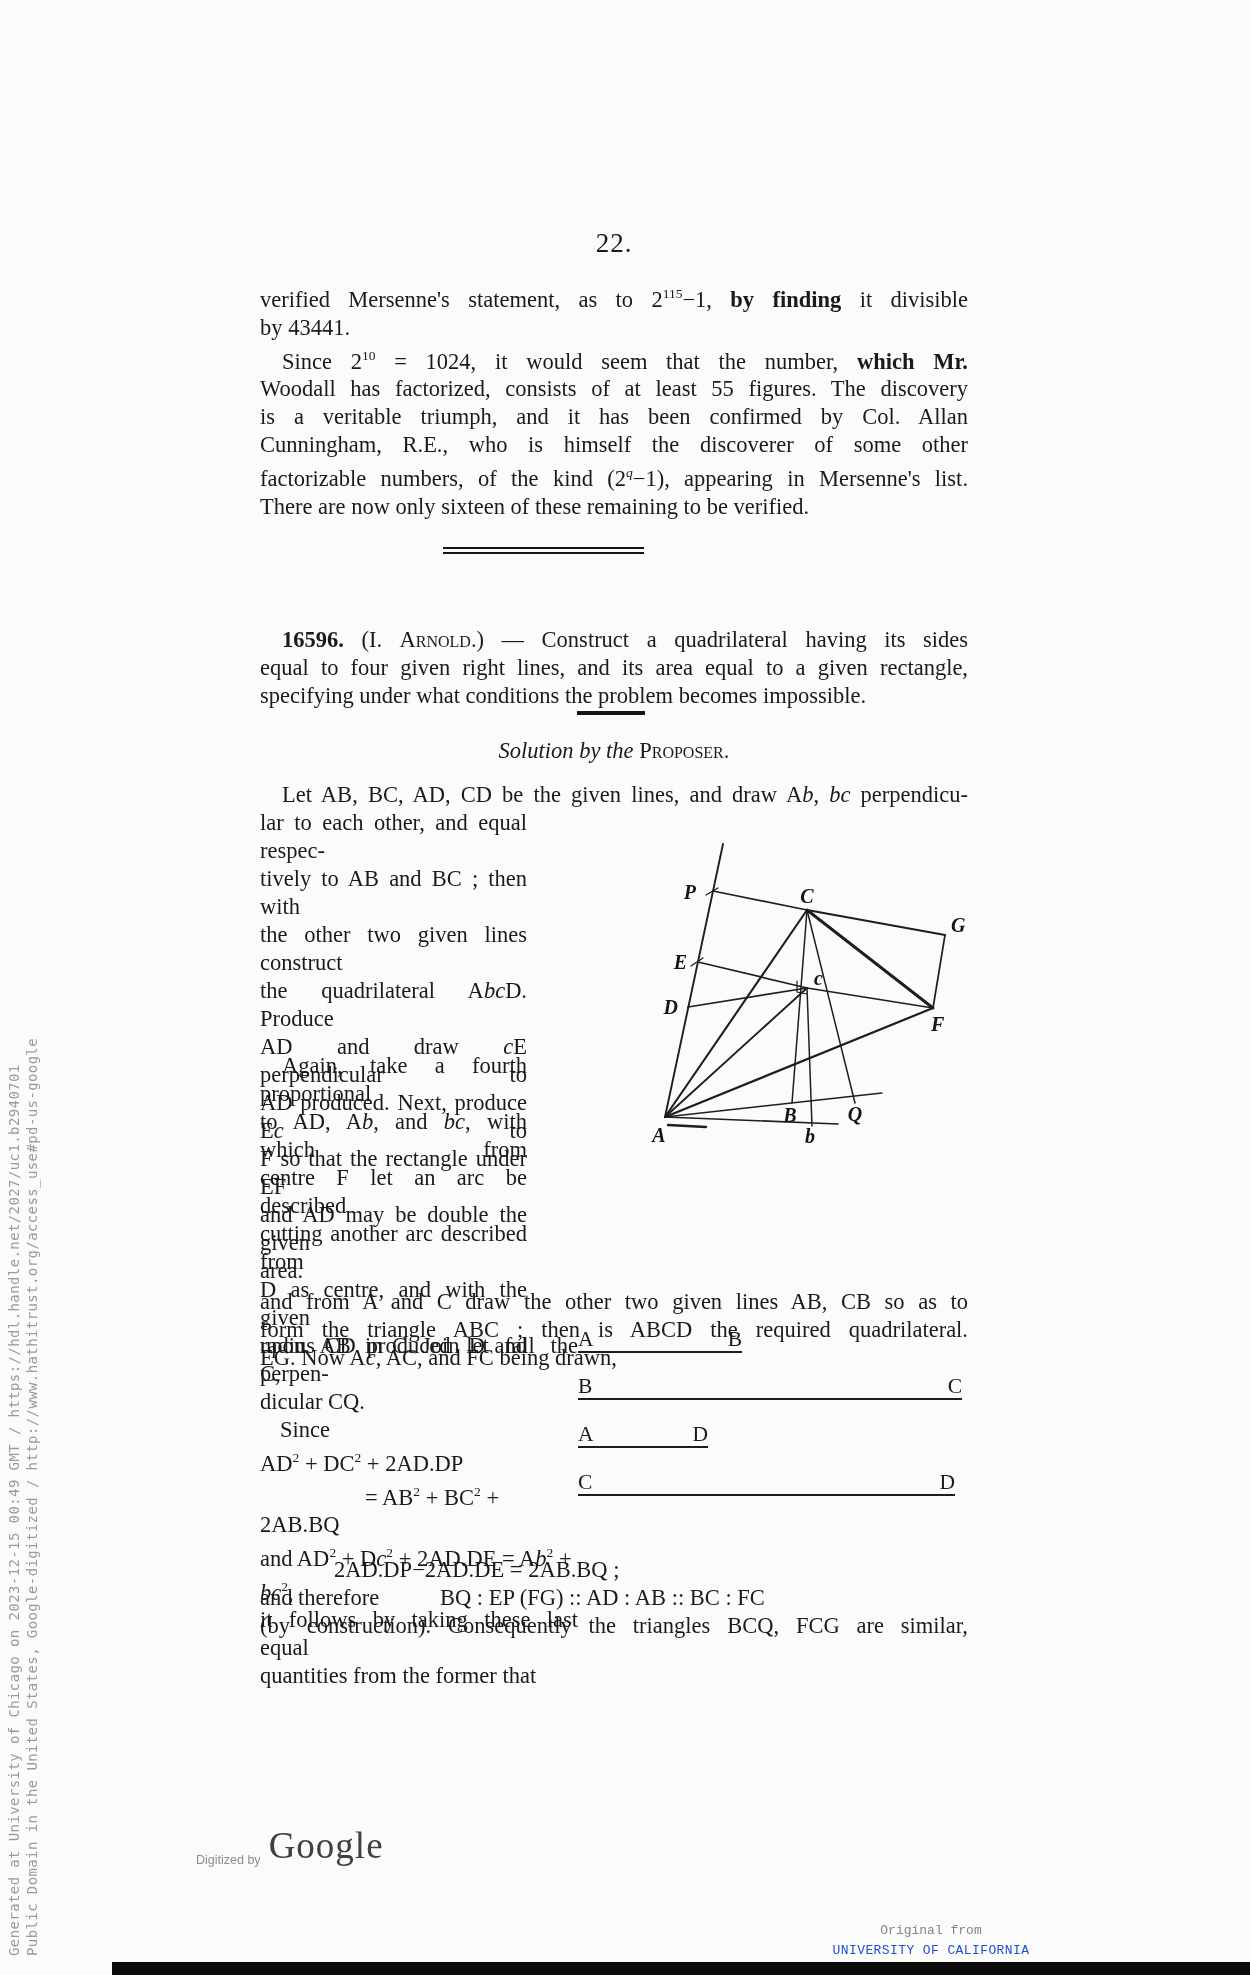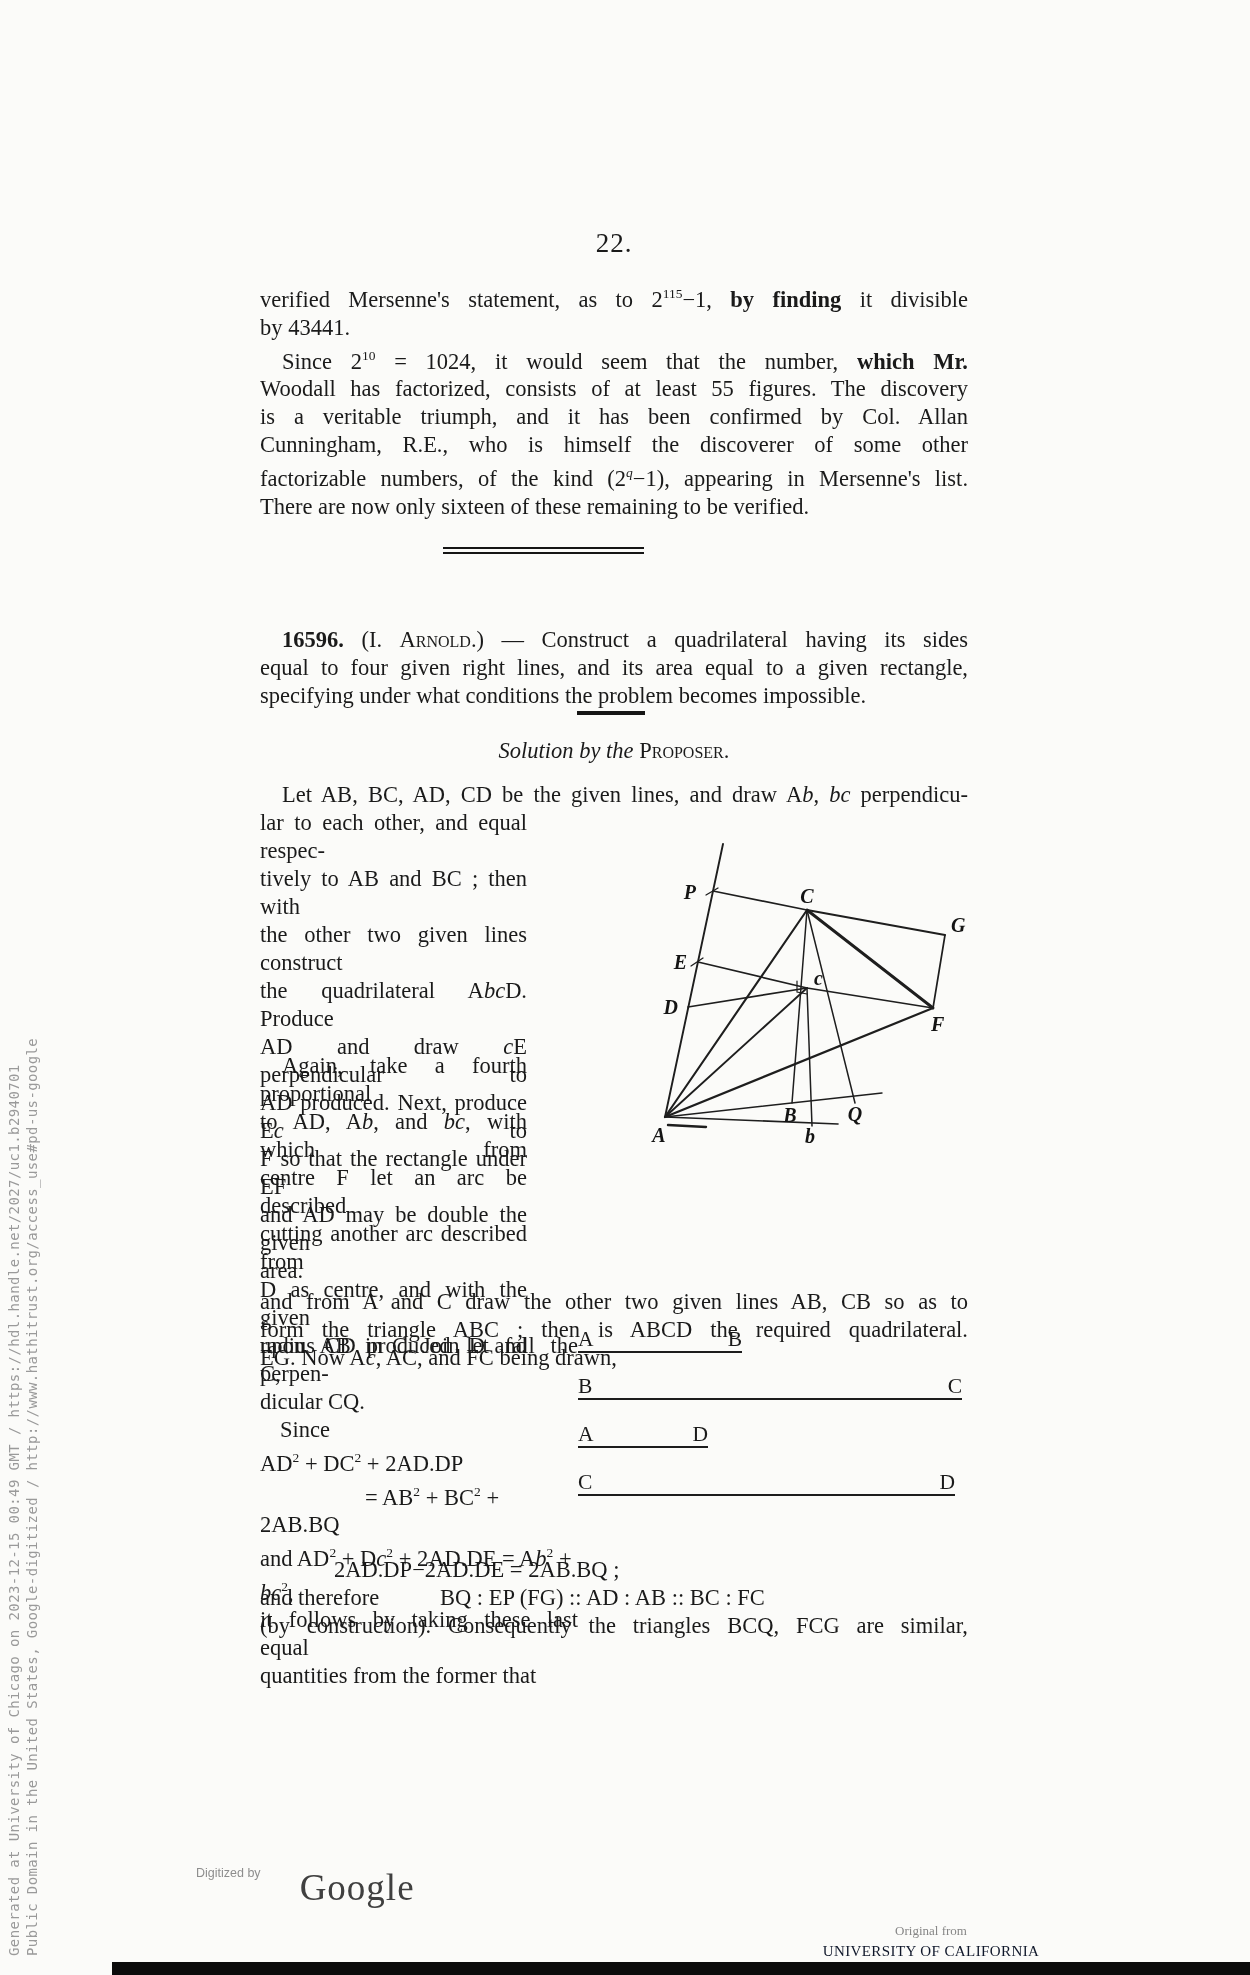--- a/index.html
+++ b/index.html
@@ -27,27 +27,27 @@
   .thline{left:260px;top:1584px;width:708px;}
   .closing{left:260px;top:1612px;width:708px;}
   .segment{position:absolute;}
   .seg-labels{display:flex;justify-content:space-between;font-size:21.5px;line-height:22px;}
   .seg-line{border-top:2px solid #1d1d1d;margin-top:1px;}
   .figure-svg{left:650px;top:835px;}
   .figure-svg text{font-family:"Liberation Serif","DejaVu Serif",serif;font-style:italic;font-weight:bold;font-size:20px;fill:#141414;}
   .margin-rot{left:6px;top:1956px;transform:rotate(-90deg);transform-origin:0 0;
       font-family:"DejaVu Sans Mono","Liberation Mono",monospace;font-size:14px;line-height:17.5px;
       color:#9a9a9a;white-space:nowrap;letter-spacing:0.4px;}
-  .footer-left{left:196px;top:1866px;display:flex;align-items:flex-start;gap:31px;}
+  .footer-left{left:196px;top:1824px;display:flex;align-items:flex-end;}
   .digitized{font-family:"Liberation Sans","DejaVu Sans",sans-serif;font-size:12.5px;color:#8d8d8d;}
   .google-logo{font-family:"Liberation Serif","DejaVu Serif",serif;font-size:37px;color:#404040;margin-left:8px;letter-spacing:1px;}
   .footer-right{left:776px;top:1922px;width:310px;text-align:center;
-      font-family:Liberation Serif, serif;color:#868686;}
+      font-family:Liberation Mono, monospace;color:#868686;}
   .orig-from{font-size:13px;line-height:18px;}
-  .univ{font-size:15px;line-height:22px;color:#0f172a;letter-spacing:0.4px;}
+  .univ{font-size:13px;line-height:22px;color:#1d4ed8;letter-spacing:0.4px;}
   .bottom-bar{left:112px;top:1962px;width:1138px;height:13px;background:#0b0b0b;}
 </style>
 </head>
 <body>
 
 <div class="abs margin-rot">
   <div>Generated at University of Chicago on 2023-12-15 00:49 GMT  /  https://hdl.handle.net/2027/uc1.b2940701</div>
   <div>Public Domain in the United States, Google-digitized  /  http://www.hathitrust.org/access_use#pd-us-google</div>
 </div>
 

